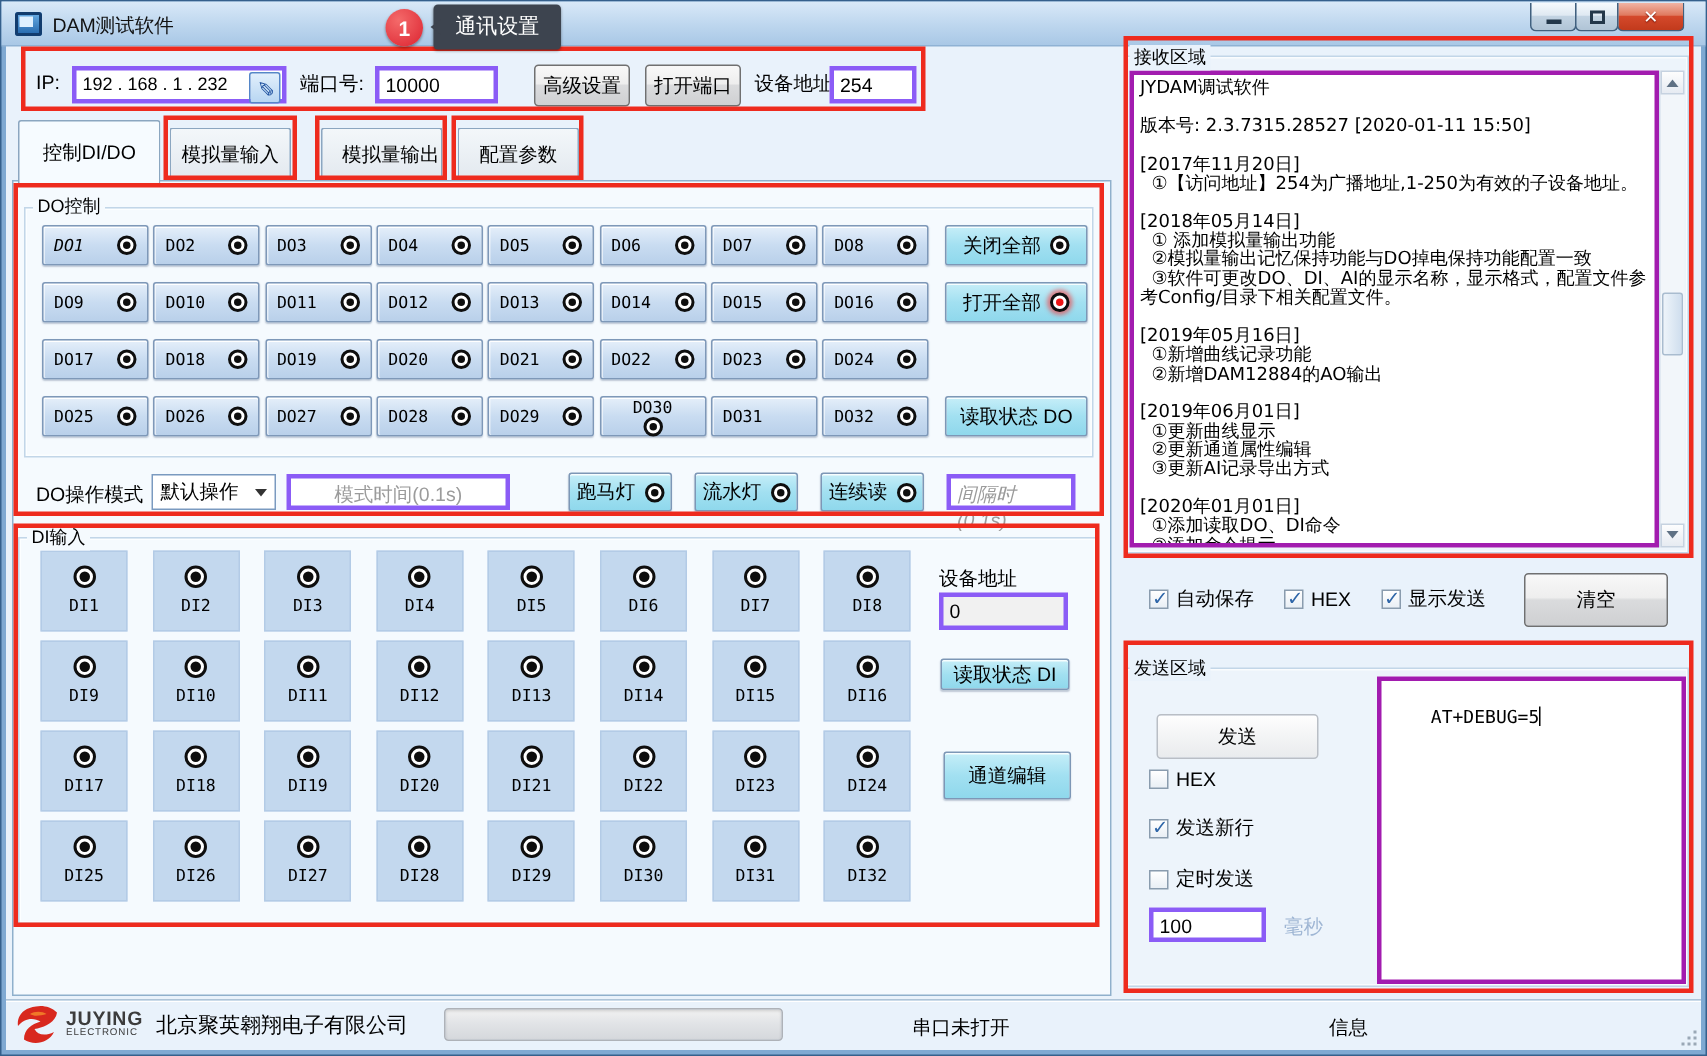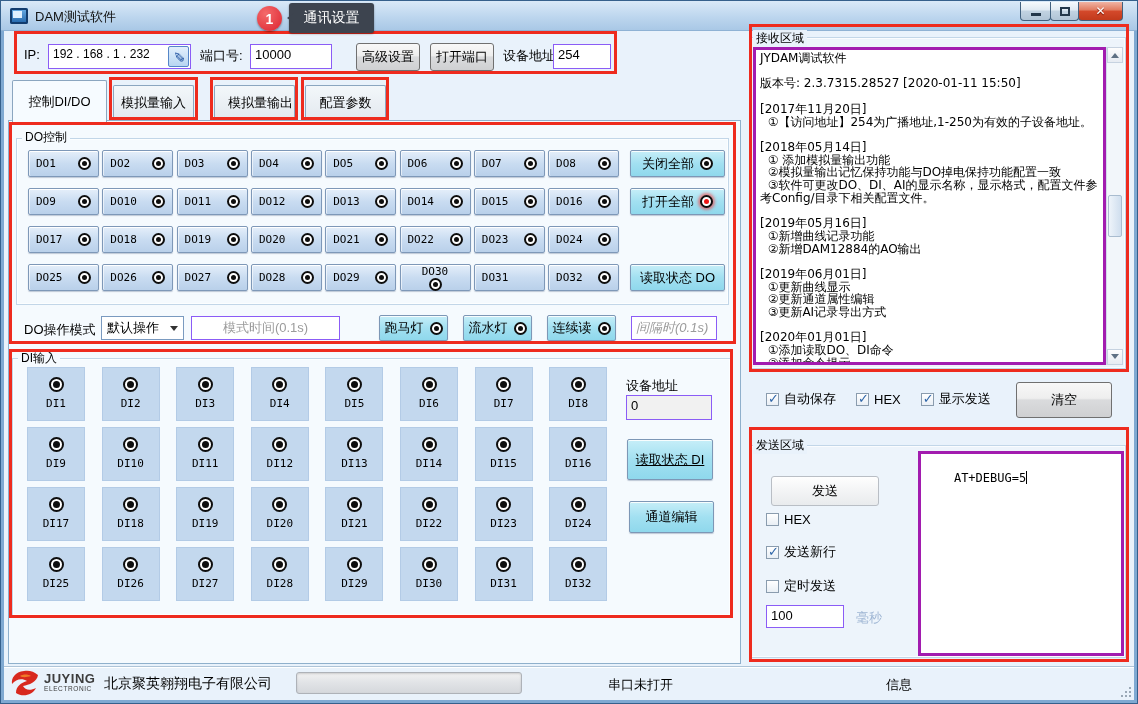--- a/index.html
+++ b/index.html
@@ -25,21 +25,21 @@
   
   .badge{position:absolute;left:257px;top:6px;width:25px;height:25px;border-radius:50%;background:radial-gradient(circle at 35% 30%,#f46a6a,#dc2330);
     color:#fff;font-size:14px;font-weight:bold;display:flex;align-items:center;justify-content:center;z-index:70;box-shadow:0 1px 2px rgba(0,0,0,.4);}
   .tooltip{position:absolute;left:289px;top:3px;width:85px;height:30px;background:#3d444f;border-radius:3px;z-index:70;
     color:#fff;font-size:14px;display:flex;align-items:center;justify-content:center;box-shadow:0 1px 2px rgba(0,0,0,.4);}
   .tooltip .arrow{position:absolute;left:-7px;top:10px;width:0;height:0;border:5px solid transparent;border-right:7px solid #3d444f;}
   
   .redbox{position:absolute;border:3px solid #ee2b1e;z-index:50;pointer-events:none;}
   
   .lbl{position:absolute;font-size:13px;color:#000;white-space:nowrap;}
-  .inp{position:absolute;background:#fff;border:1px solid #8b5cf6;font-size:13px;color:#000;padding:2px 4px;
+  .inp{position:absolute;background:#fff;border:3px solid #8b5cf6;font-size:13px;color:#000;padding:2px 4px;
        font-family:"Liberation Sans",sans-serif;}
   .inp.gray{background:#f1f1f1;}
   .inp.ph{color:#9b9b9b;}
   .gbtn{position:absolute;background:linear-gradient(#f8f8f8,#eeeeee 45%,#dadbdd 50%,#cfd0d2);border:1px solid #707070;
     border-radius:3px;font-size:13px;color:#000;display:flex;align-items:center;justify-content:center;cursor:default;}
   .lbtn{position:absolute;background:linear-gradient(#fefefe,#f4f5f6 45%,#e9ebed);border:1px solid #b9bec5;
     border-radius:3px;font-size:13px;color:#000;display:flex;align-items:center;justify-content:center;}
   .cyan{background:linear-gradient(#c6eef8,#a2e0f1 50%,#8fd8ec);border:1px solid #7d97b6;border-radius:2px;
     box-shadow:inset 0 1px 0 rgba(255,255,255,.85),0 1px 1px rgba(90,110,140,.35);
     display:flex;align-items:center;justify-content:center;gap:6px;font-size:13px;color:#000;position:absolute;}
@@ -136,21 +136,21 @@
   <div class="tab active" style="left:12px;top:80px;width:95px;height:42px;">控制DI/DO</div>
   <div class="tab" style="left:113px;top:85px;width:81px;height:34px;">模拟量输入</div>
   <div class="tab" style="left:214px;top:85px;width:81px;height:34px;padding-left:12px;">模拟量输出</div>
   <div class="tab" style="left:305px;top:85px;width:81px;height:34px;">配置参数</div>
 
   <div class="content-panel"></div>
 
   <div class="groupbox" style="left:16px;top:138px;width:713px;height:167px;"></div>
   <span class="grouplbl" style="left:22px;top:129px;">DO控制</span>
   <div id="do-grid">
-      <div class="do-btn" style="left: 0px; top: 0px;">
+      <div class="do-btn" style="left: 0px; top: 0px; font-style: italic;">
         <span class="do-lbl">DO1</span>
         <span class="ind"></span>
       </div>
       <div class="do-btn" style="left: 74.3px; top: 0px;">
         <span class="do-lbl">DO2</span>
         <span class="ind"></span>
       </div>
       <div class="do-btn" style="left: 148.6px; top: 0px;">
         <span class="do-lbl">DO3</span>
         <span class="ind"></span>
@@ -429,21 +429,21 @@
         <span class="ind big"></span>
         <div class="di-lbl">DI31</div>
       </div>
       <div class="di-cell" style="left: 522.2px; top: 180px;">
         <span class="ind big"></span>
         <div class="di-lbl">DI32</div>
       </div>
     </div>
   <span class="lbl" style="left:626px;top:377px;">设备地址</span>
   <div class="inp gray" style="left:626px;top:395px;width:86px;height:25px;"><span>0</span></div>
-  <div class="cyan" style="left:627px;top:439px;width:86px;height:41px;text-decoration:underline;">读取状态 DI</div>
+  <div class="cyan" style="left:627px;top:439px;width:86px;height:21px;">读取状态 DI</div>
   <div class="cyan" style="left:629px;top:501px;width:85px;height:32px;">通道编辑</div>
 
   <div class="groupbox" style="left:750px;top:37px;width:376px;height:332px;background:#edf4fb;"></div>
   <span class="grouplbl" style="left:753px;top:30px;background:#e9f2fb;">接收区域</span>
   <div class="rtext" id="recv-text" style="left:753px;top:47px;width:353px;height:318px;">JYDAM调试软件
 
 版本号: 2.3.7315.28527 [2020-01-11 15:50]
 
 [2017年11月20日]
   ①【访问地址】254为广播地址,1-250为有效的子设备地址。

